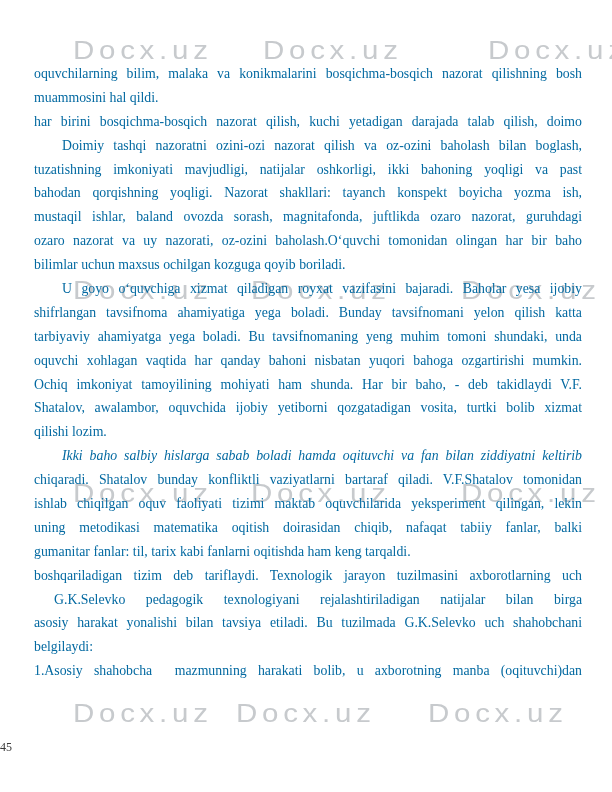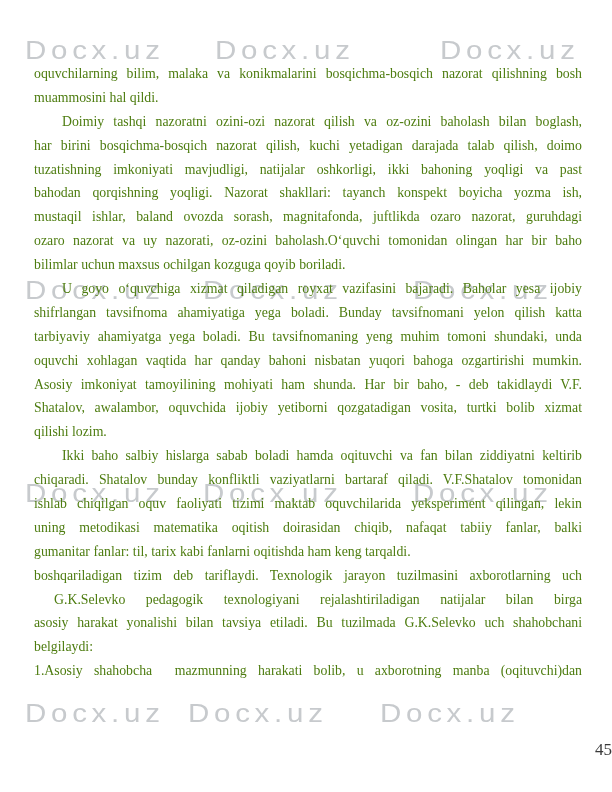--- a/index.html
+++ b/index.html
@@ -12,20 +12,21 @@
     width: 612px;
     height: 792px;
     background: #ffffff;
     overflow: hidden;
     font-family: "Liberation Serif", serif;
   }
   .watermark-layer {
     position: absolute;
     inset: 0;
     z-index: 1;
+    margin-left: 48px;
   }
   .wm {
     position: absolute;
     font-family: "Liberation Sans", sans-serif;
     font-size: 25px;
     line-height: 25px;
     letter-spacing: 4px;
     color: #c7cacd;
     transform: scaleX(1.18);
     transform-origin: left top;
@@ -33,40 +34,40 @@
     user-select: none;
   }
   .text-block {
     position: absolute;
     left: 34px;
     top: 62px;
     width: 548px;
     z-index: 2;
     font-size: 13.8px;
     line-height: 23.9px;
-    color: #4d7c0f;
+    color: #0369a1;
   }
   .line {
     height: 23.9px;
     overflow: hidden;
     text-align: justify;
     text-align-last: justify;
   }
   .line.pend {
     text-align-last: left;
   }
   .pageno {
     position: absolute;
     left: 0;
     right: 0;
     top: 740px;
     z-index: 2;
-    text-align: right;
+    text-align: left;
     font-family: "Liberation Serif", serif;
-    font-size: 17px;
+    font-size: 12px;
     color: #3a3a3a;
   }
 </style>
 </head>
 <body>
 
 <div class="page">
   <div class="watermark-layer">
       <span class="wm" style="left: 25px; top: 38px; color: rgb(199, 202, 205);">Docx.uz</span>
       <span class="wm" style="left: 215px; top: 38px; color: rgb(199, 202, 205);">Docx.uz</span>
@@ -77,35 +78,35 @@
       <span class="wm" style="left: 25px; top: 481px; color: rgb(199, 202, 205);">Docx.uz</span>
       <span class="wm" style="left: 203px; top: 481px; color: rgb(199, 202, 205);">Docx.uz</span>
       <span class="wm" style="left: 413px; top: 481px; color: rgb(199, 202, 205);">Docx.uz</span>
       <span class="wm" style="left: 25px; top: 701px; color: rgb(199, 202, 205);">Docx.uz</span>
       <span class="wm" style="left: 188px; top: 701px; color: rgb(199, 202, 205);">Docx.uz</span>
       <span class="wm" style="left: 380px; top: 701px; color: rgb(199, 202, 205);">Docx.uz</span>
     </div>
   <div class="text-block">
       <div class="line">oquvchilarning bilim, malaka va konikmalarini bosqichma-bosqich nazorat qilishning bosh</div>
       <div class="line pend">muammosini hal qildi.</div>
+      <div class="line">har birini bosqichma-bosqich nazorat qilish, kuchi yetadigan darajada talab qilish, doimo</div>
       <div class="line" style="padding-left: 28px;">Doimiy tashqi nazoratni ozini-ozi nazorat qilish va oz-ozini baholash bilan boglash,</div>
-      <div class="line">har birini bosqichma-bosqich nazorat qilish, kuchi yetadigan darajada talab qilish, doimo</div>
       <div class="line">tuzatishning imkoniyati mavjudligi, natijalar oshkorligi, ikki bahoning yoqligi va past</div>
       <div class="line">bahodan qorqishning yoqligi. Nazorat shakllari: tayanch konspekt boyicha yozma ish,</div>
       <div class="line">mustaqil ishlar, baland ovozda sorash, magnitafonda, juftlikda ozaro nazorat, guruhdagi</div>
       <div class="line">ozaro nazorat va uy nazorati, oz-ozini baholash.O‘quvchi tomonidan olingan har bir baho</div>
       <div class="line pend">bilimlar uchun maxsus ochilgan kozguga qoyib boriladi.</div>
       <div class="line" style="padding-left: 28px;">U goyo o‘quvchiga xizmat qiladigan royxat vazifasini bajaradi. Baholar yesa ijobiy</div>
       <div class="line">shifrlangan tavsifnoma ahamiyatiga yega boladi. Bunday tavsifnomani yelon qilish katta</div>
       <div class="line">tarbiyaviy ahamiyatga yega boladi. Bu tavsifnomaning yeng muhim tomoni shundaki, unda</div>
       <div class="line">oquvchi xohlagan vaqtida har qanday bahoni nisbatan yuqori bahoga ozgartirishi mumkin.</div>
-      <div class="line">Asosiy imkoniyat tamoyilining mohiyati ham shunda. Har bir baho, - deb takidlaydi V.F.</div>
+      <div class="line">Ochiq imkoniyat tamoyilining mohiyati ham shunda. Har bir baho, - deb takidlaydi V.F.</div>
       <div class="line">Shatalov, awalambor, oquvchida ijobiy yetiborni qozgatadigan vosita, turtki bolib xizmat</div>
       <div class="line pend">qilishi lozim.</div>
-      <div class="line" style="padding-left: 28px;">Ikki baho salbiy hislarga sabab boladi hamda oqituvchi va fan bilan ziddiyatni keltirib</div>
+      <div class="line" style="padding-left: 28px; font-style: italic;">Ikki baho salbiy hislarga sabab boladi hamda oqituvchi va fan bilan ziddiyatni keltirib</div>
       <div class="line">chiqaradi. Shatalov bunday konfliktli vaziyatlarni bartaraf qiladi. V.F.Shatalov tomonidan</div>
       <div class="line">ishlab chiqilgan oquv faoliyati tizimi maktab oquvchilarida yeksperiment qilingan, lekin</div>
       <div class="line">uning metodikasi matematika oqitish doirasidan chiqib, nafaqat tabiiy fanlar, balki</div>
       <div class="line pend">gumanitar fanlar: til, tarix kabi fanlarni oqitishda ham keng tarqaldi.</div>
       <div class="line">boshqariladigan tizim deb tariflaydi. Texnologik jarayon tuzilmasini axborotlarning uch</div>
       <div class="line" style="padding-left: 20px;">G.K.Selevko pedagogik texnologiyani rejalashtiriladigan natijalar bilan birga</div>
       <div class="line">asosiy harakat yonalishi bilan tavsiya etiladi. Bu tuzilmada G.K.Selevko uch shahobchani</div>
       <div class="line pend">belgilaydi:</div>
       <div class="line">1.Asosiy shahobcha &nbsp;mazmunning harakati bolib, u axborotning manba (oqituvchi)dan</div>
     </div>

